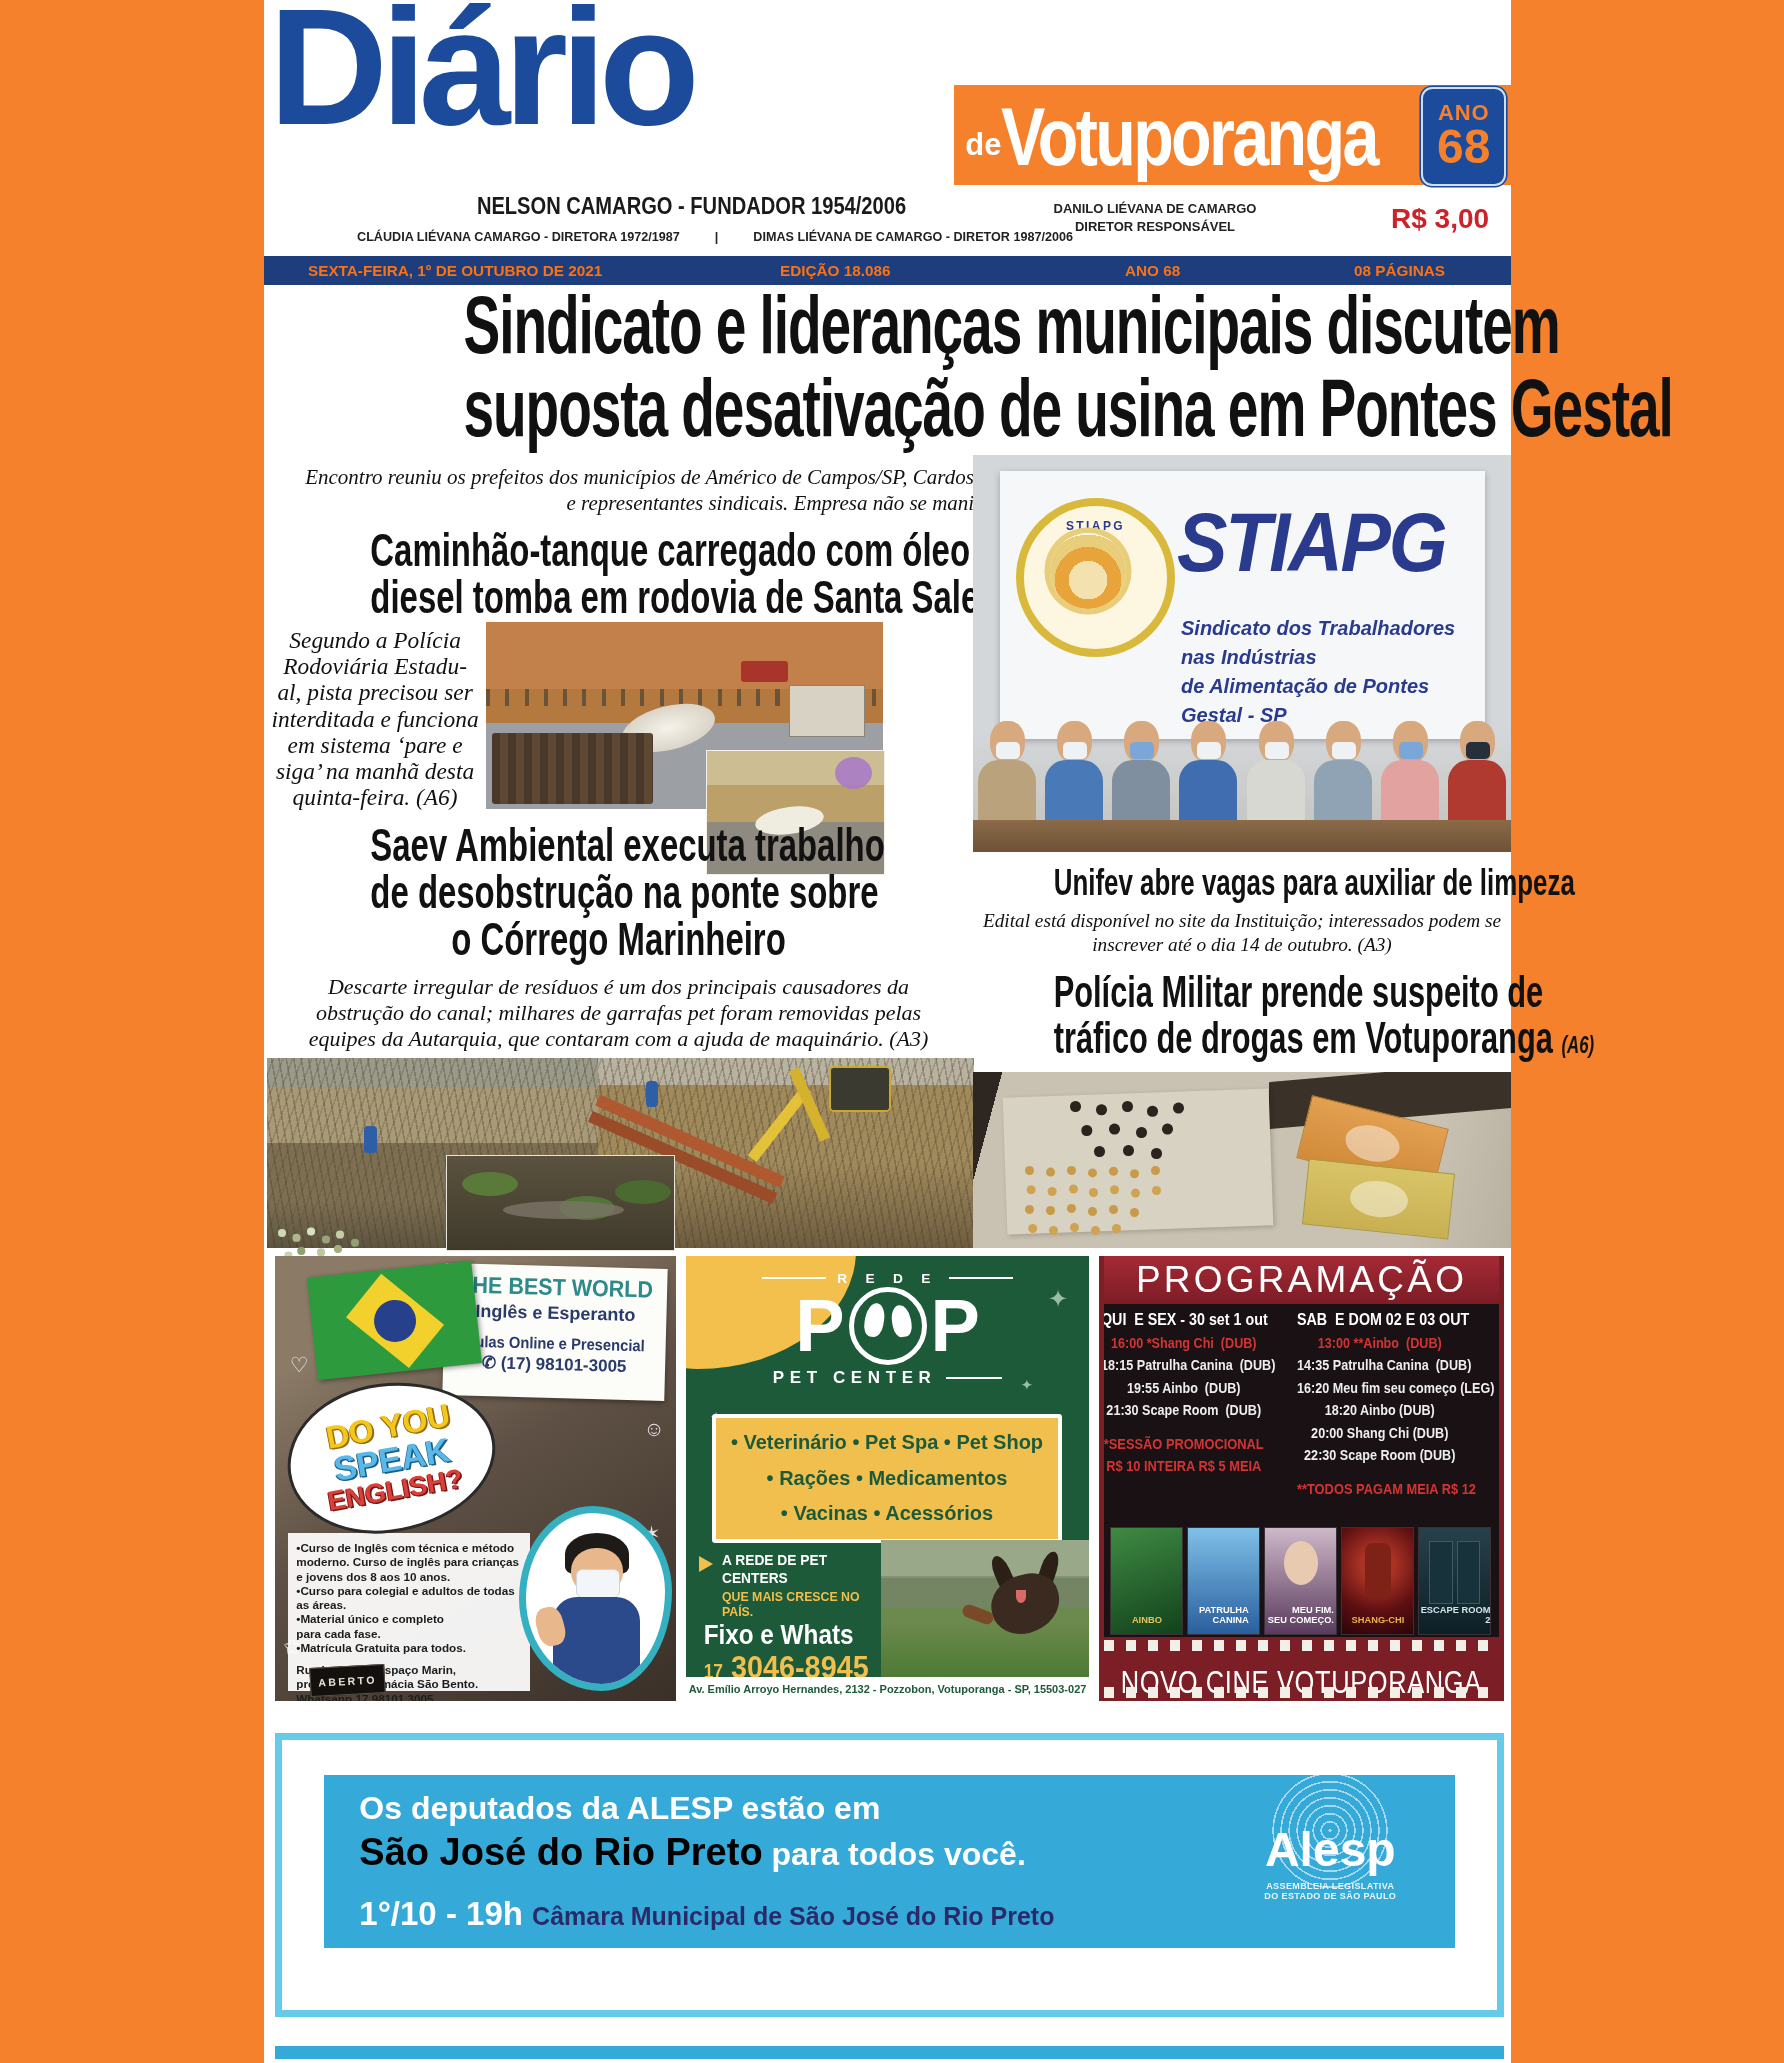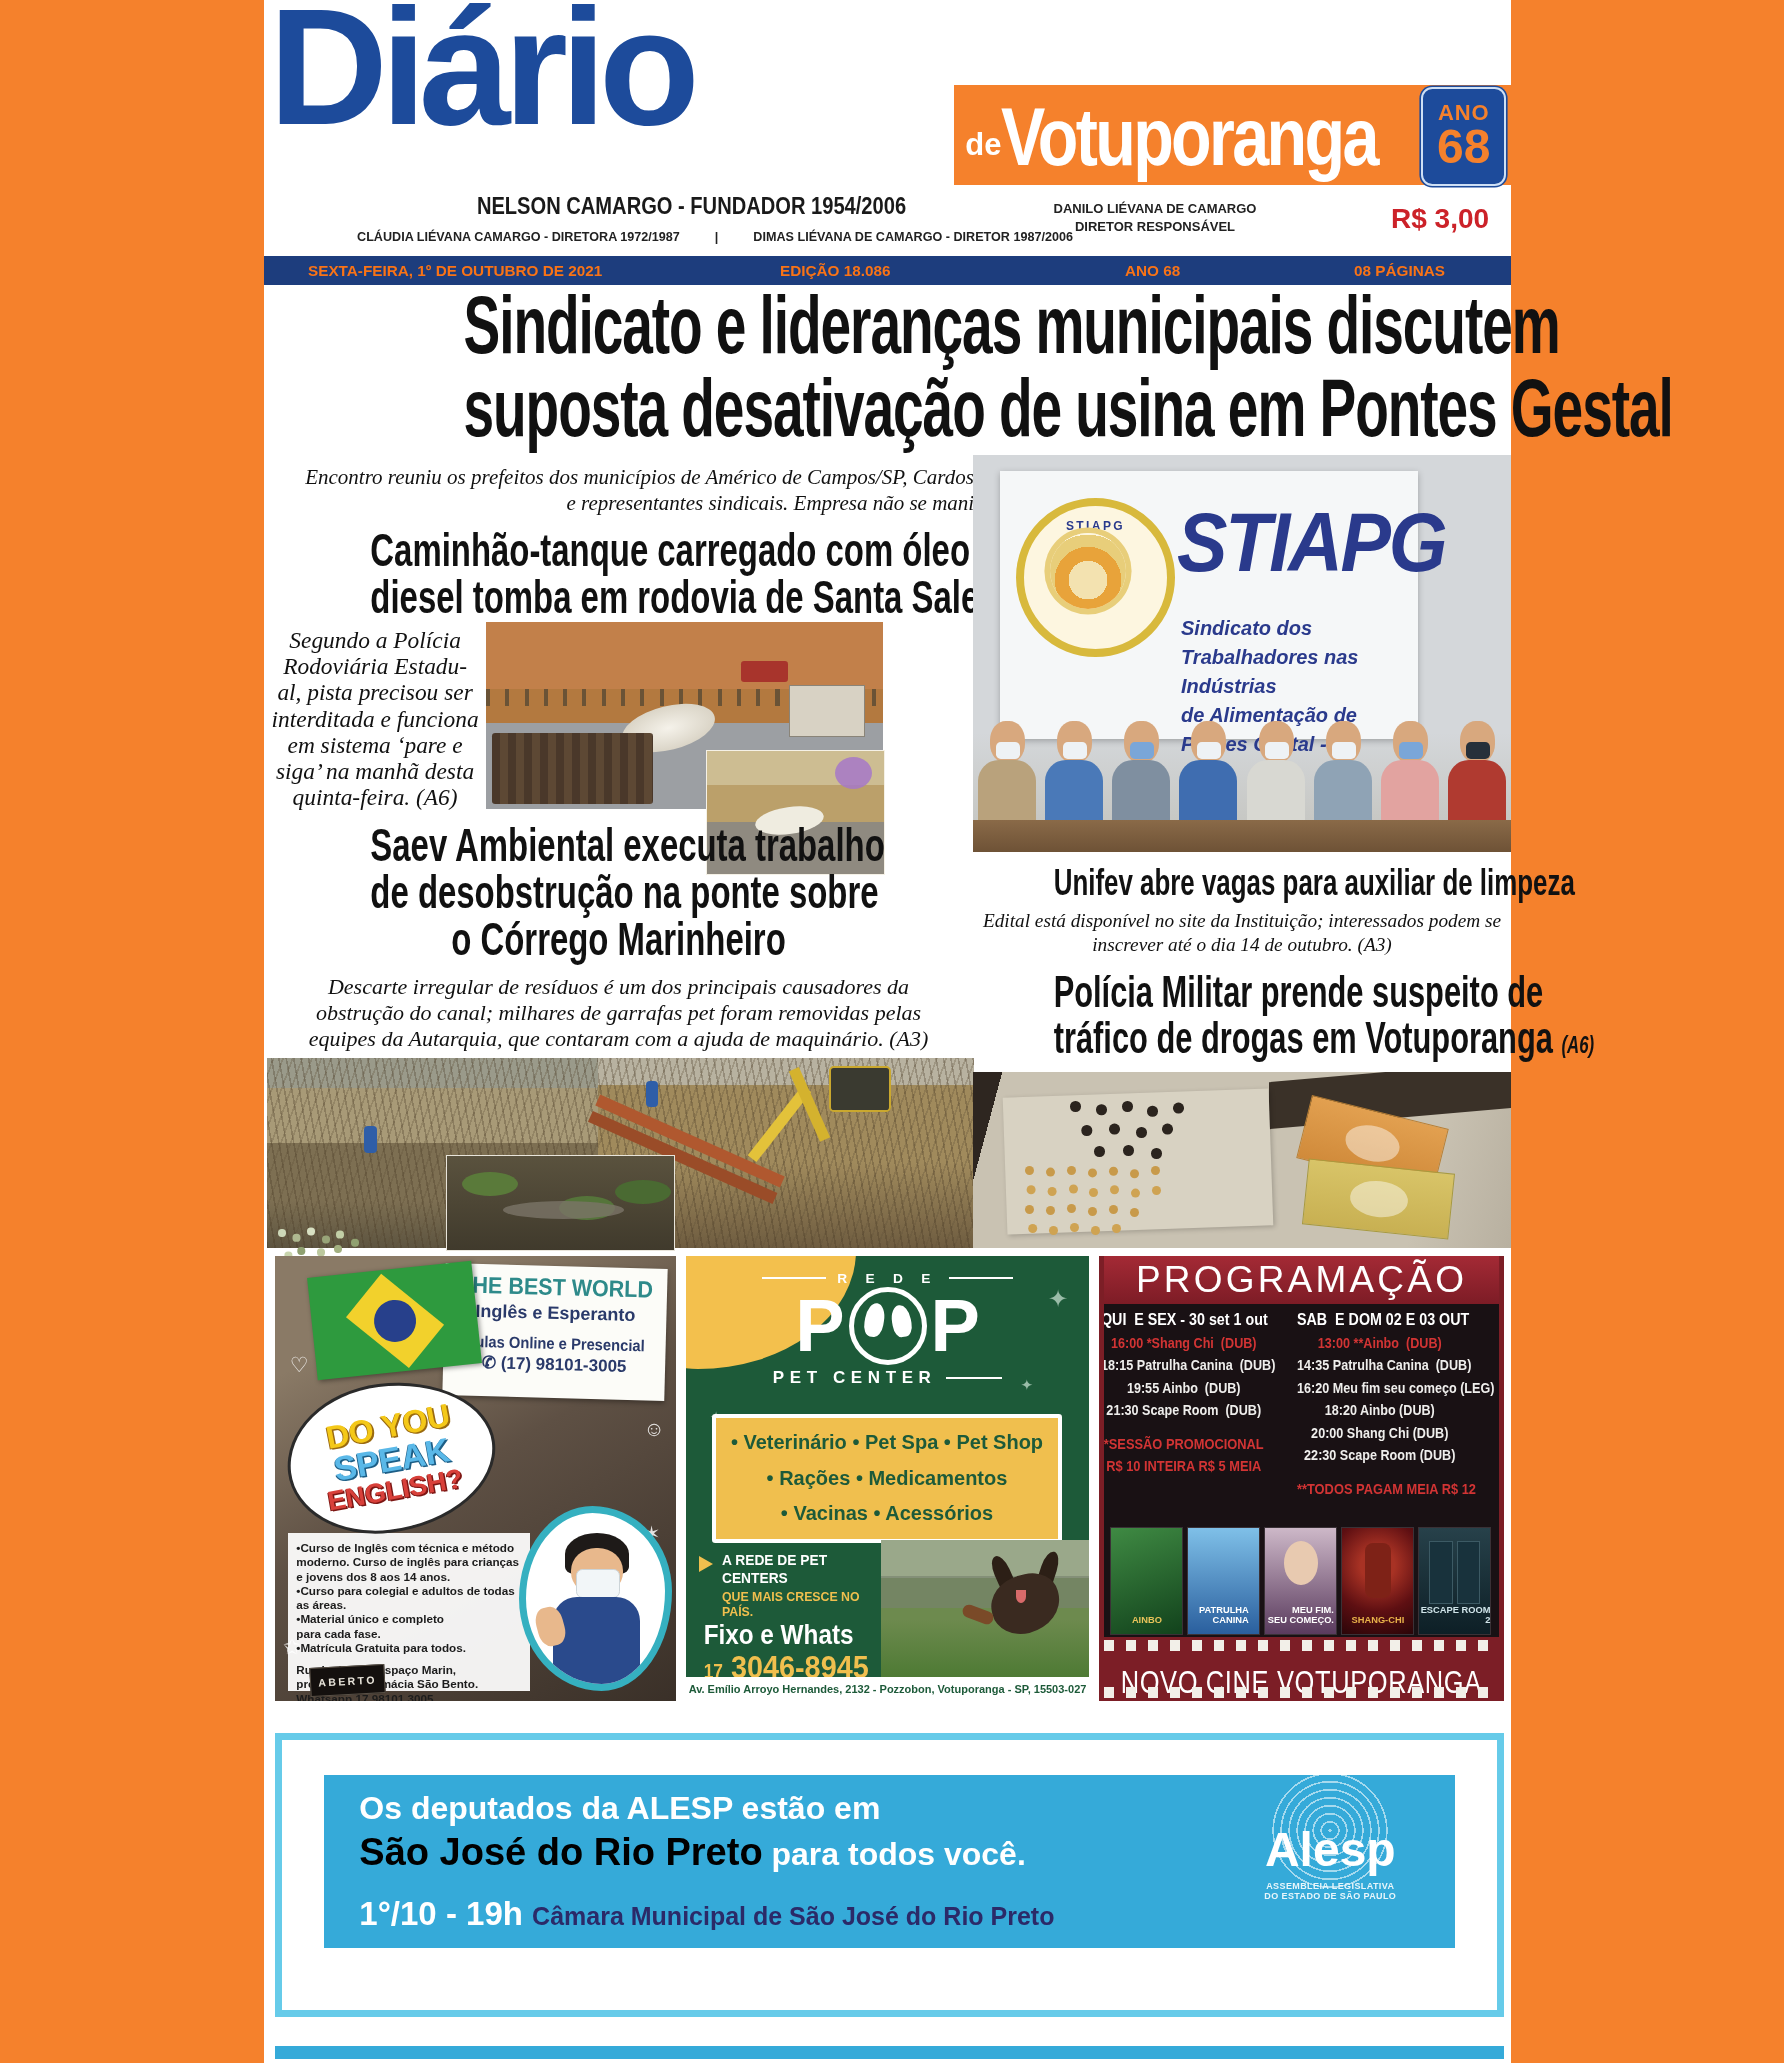--- a/index.html
+++ b/index.html
@@ -54,21 +54,21 @@
   .cpB-worker{position:absolute;left:48px;top:22.6px;width:12px;height:26px;background:#2f5ea8;border-radius:4px;}
   .cpB-arm1{position:absolute;left:176px;top:21px;width:10.5px;height:89px;background:#e3c23a;transform:rotate(38deg);}
   .cpB-arm2{position:absolute;left:206px;top:8px;width:10.5px;height:77px;background:#d4b22e;transform:rotate(-24deg);}
   .cpB-cab{position:absolute;left:231px;top:8px;width:58px;height:42px;background:#3a3a30;border:2.4px solid #caa82e;border-radius:4.8px;}
   .cpC{position:absolute;left:179px;top:97px;width:227px;height:94px;z-index:2;border:1.6px solid #e8e4da;background:linear-gradient(180deg,#5a523e,#403a2c);}
   .cpC::before{content:"";position:absolute;left:14.5px;top:16px;width:56px;height:24px;border-radius:50%;background:#5a7a3a;box-shadow:97px 24px 0 #55743a,153px 8px 0 #4a6a32;}
   .cpC::after{content:"";position:absolute;left:56px;top:45px;width:121px;height:18px;border-radius:50%;background:#7a7468;opacity:.8;}
 
   
   .stiapg-photo{left:709px;top:455px;width:538px;height:397px;background:linear-gradient(180deg,#d4d7da 0 70%,#c2c2bc 100%);overflow:hidden;}
-  .sti-banner{position:absolute;left:27px;top:16px;width:418px;height:268px;background:#f5f7f8;box-shadow:0 2.4px 6.4px rgba(0,0,0,.25);}
+  .sti-banner{position:absolute;left:27px;top:16px;width:485px;height:268px;background:#f5f7f8;box-shadow:0 2.4px 6.4px rgba(0,0,0,.25);}
   .sti-seal{position:absolute;left:16px;top:27px;width:143px;height:143px;border-radius:50%;background:#fdf6e0;border:8px solid #d8b93c;}
   .sti-seal-core{position:absolute;left:26px;top:27px;width:76px;height:76px;border-radius:50%;background:radial-gradient(circle at 50% 62%,#f3e2b0 0 32%,#e8a33a 32% 55%,#e8ce7a 55% 75%,#fdf6e0 75%);box-shadow:0 0 0 5.6px #e8ce7a;}
   .sti-seal-txt{position:absolute;left:0;top:13px;width:100%;text-align:center;font-size:12px;font-weight:bold;color:#2a3a8c;letter-spacing:2.4px;}
   .sti-title{position:absolute;left:177px;top:22.6px;font-size:84px;font-weight:bold;font-style:italic;color:#2a3a8c;letter-spacing:-2.4px;transform:scaleX(.9);transform-origin:left top;white-space:pre;}
   .sti-sub{position:absolute;left:181px;top:143px;font-size:20px;font-weight:bold;font-style:italic;color:#2a3a8c;line-height:1.45;}
   .sti-people{position:absolute;left:0;bottom:0;width:100%;height:145px;display:flex;justify-content:space-around;align-items:flex-end;z-index:2;}
   .person{width:58px;height:131px;position:relative;flex:none;}
   .person .head{position:absolute;top:0;left:12px;width:35px;height:42px;border-radius:45%;background:#d8a87e;}
   .person .mask{position:absolute;top:21px;left:18px;width:24px;height:17px;border-radius:4.8px;background:#eef2f5;}
   .person .body{position:absolute;top:39px;left:0;width:58px;height:92px;border-radius:21px 21px 0 0;background:#888;}
@@ -350,21 +350,21 @@
         <div class="bw-phone" data-name="school-phone">✆ (17) 98101-3005</div>
       </div>
       <div class="cloud" data-name="speech-cloud">
         <div class="sp1" data-name="speak-line1">DO YOU</div>
         <div class="sp2" data-name="speak-line2">SPEAK</div>
         <div class="sp3" data-name="speak-line3">ENGLISH?</div>
       </div>
       <div class="bw-panel" data-name="school-info-panel">
         <div class="preline" data-name="school-bullets">•Curso de Inglês com técnica e método
 moderno. Curso de inglês para crianças
-e jovens dos 8 aos 14 anos.
+e jovens dos 8 aos 10 anos.
 •Curso para colegial e adultos de todas
 as áreas.
 •Material único e completo
 para cada fase.
 •Matrícula Gratuita para todos.</div>
         <div class="preline bw-addr" data-name="school-address">Rua Ivaí, 2979 Espaço Marin,
 próximo da Farmácia São Bento.
 Whatsapp 17 98101 3005</div>
       </div>
       <div class="boy" data-name="student-photo">

